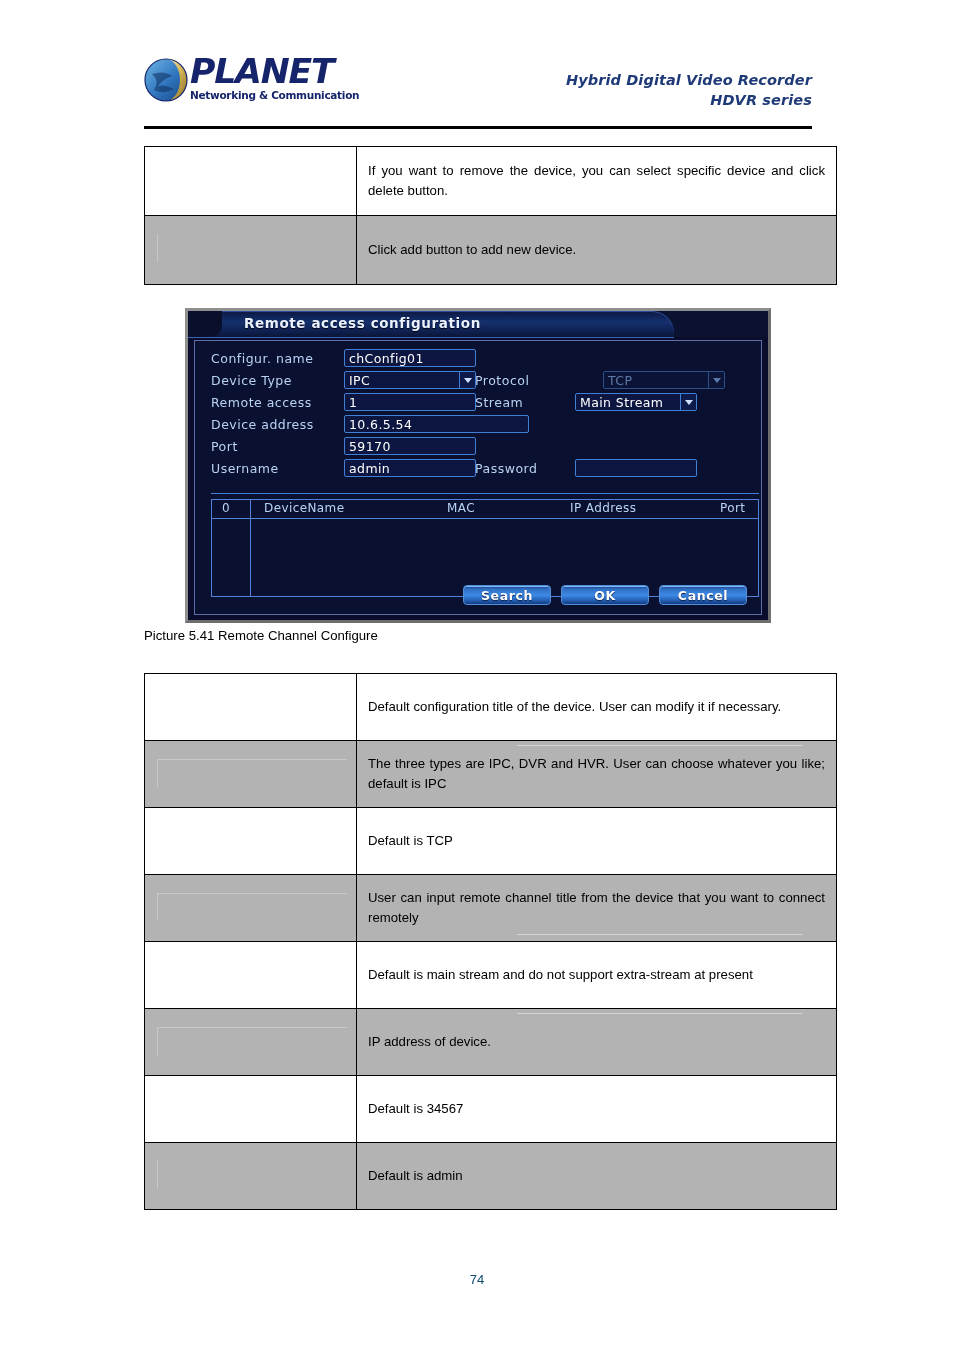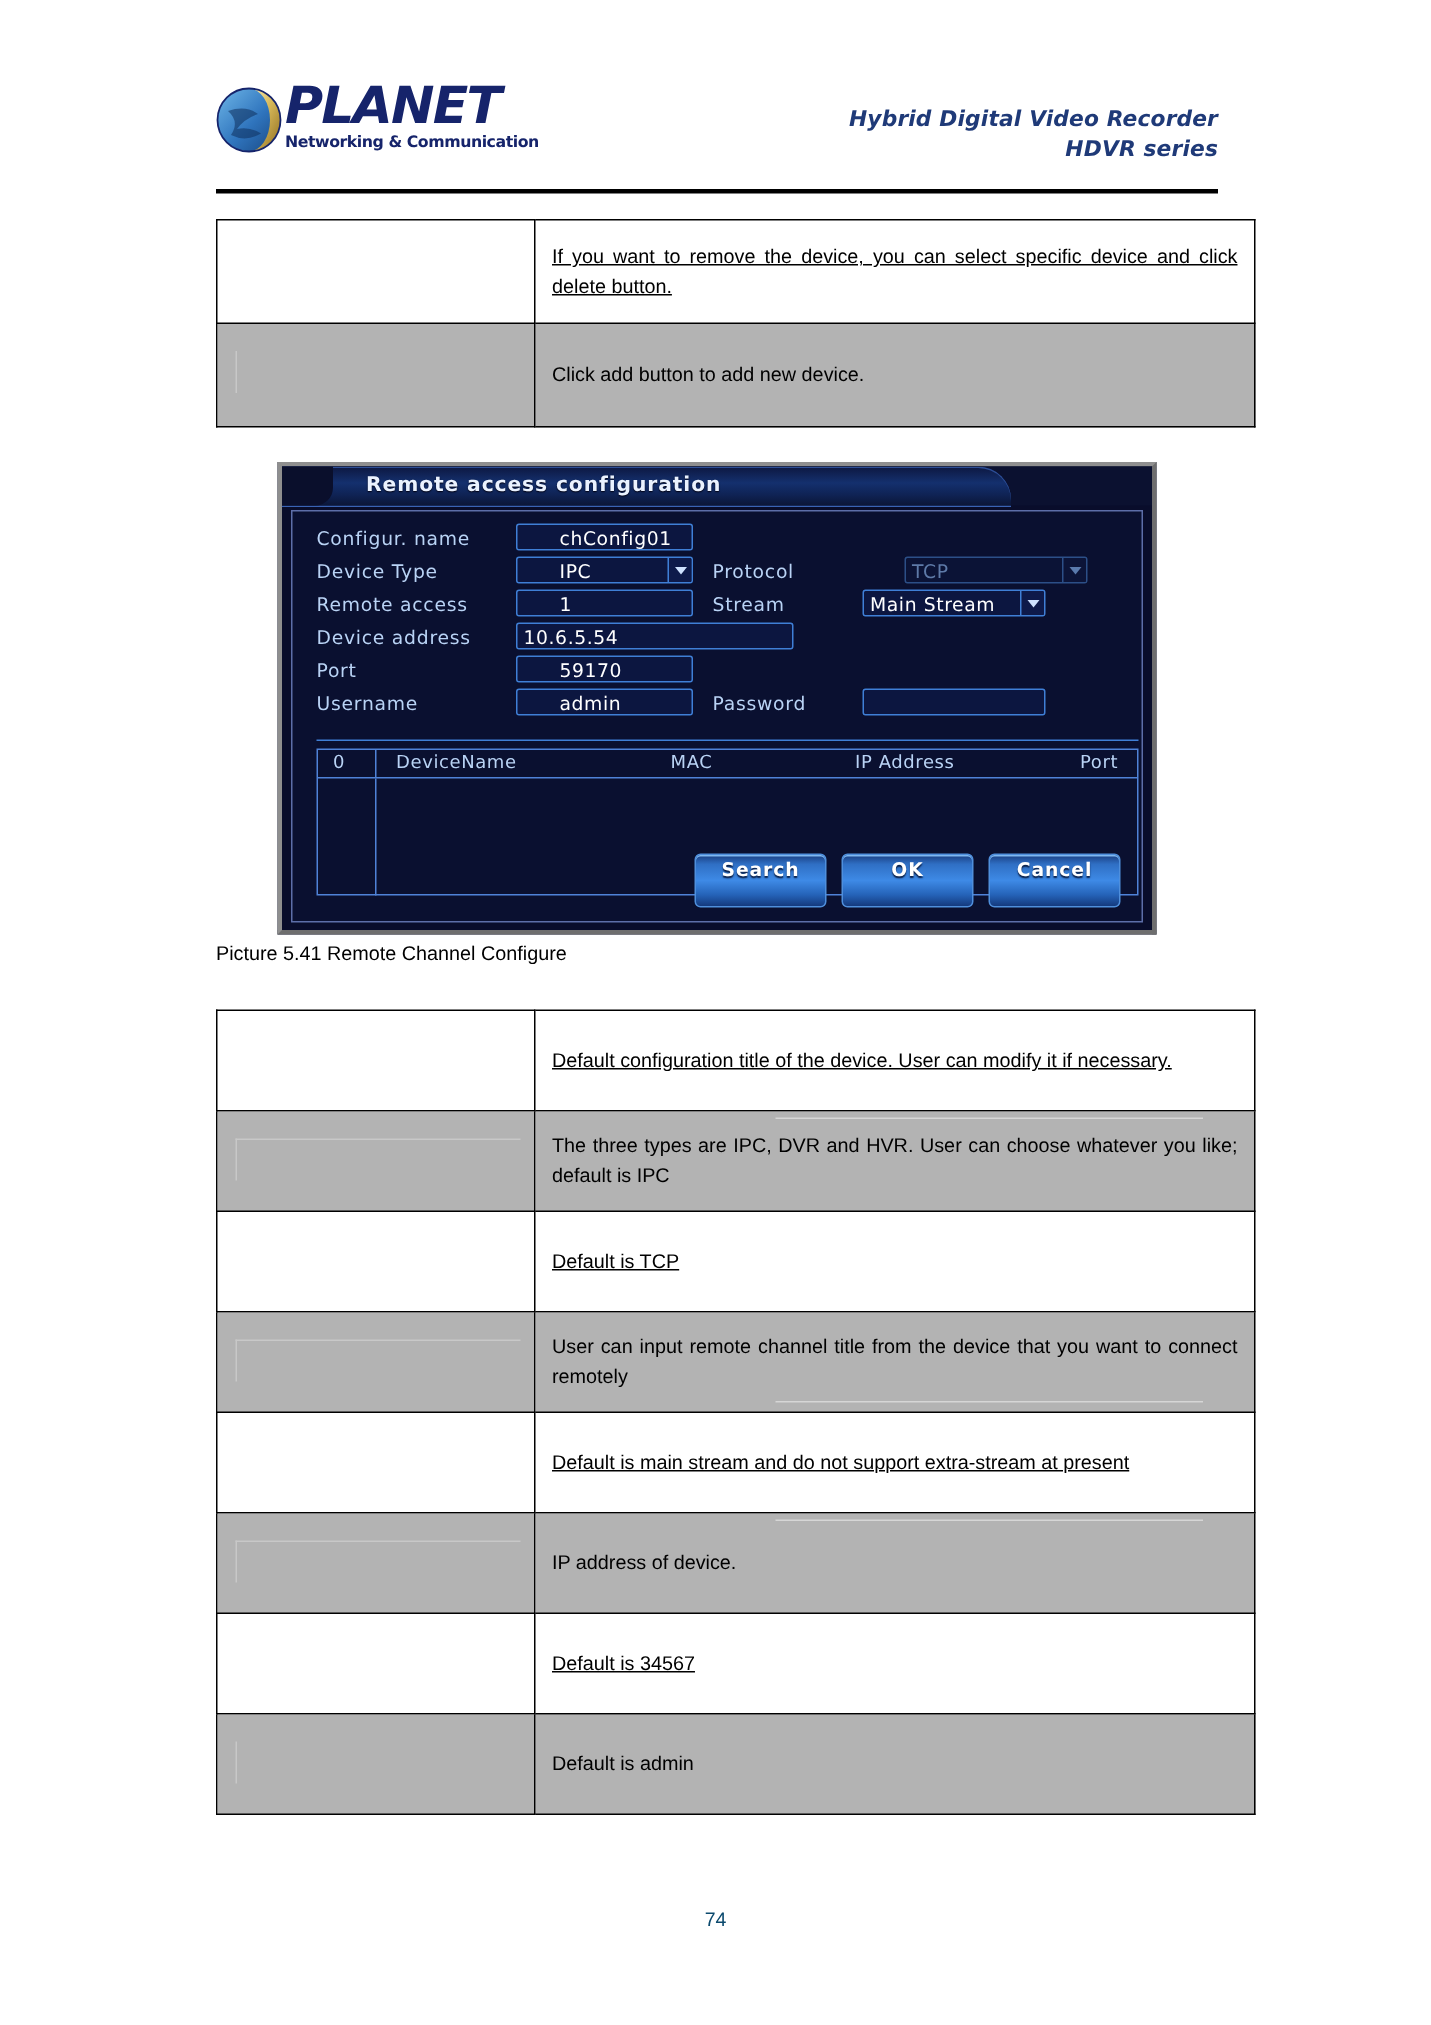--- a/index.html
+++ b/index.html
@@ -104,21 +104,21 @@
     position: relative;
   }
   .doc-table td.col-right {
     width: 457px;
     padding: 6px 11px 6px 11px;
     font-size: 13.2px;
     line-height: 20px;
     text-align: justify;
     text-justify: inter-word;
   }
-  .row-white { background: #ffffff; text-decoration: underline; }
+  .row-white { background: #ffffff; }
   .row-gray  { background: #b3b3b3; }
 
   
   .ghost-v {
     position: absolute;
     left: 12px;
     top: 18px;
     width: 1px;
     height: 28px;
     background: #c8c8c8;
@@ -298,21 +298,21 @@
     width: 0; height: 0;
     border-left: 4px solid transparent;
     border-right: 4px solid transparent;
     border-top: 5px solid #cfe2ff;
   }
   .fcombo.disabled .tri { border-top-color: #5a7aad; }
 
   
   .x-a  { left: 133px; }
   .x-b  { left: 364px; }
-  .w-118 { width: 118px; padding-left: 24px; }
+  .w-118 { width: 132px; }
   .w-122 { width: 122px; }
   .w-185 { width: 185px; }
 
   
   .dvr-sep {
     position: absolute;
     left: 16px;
     top: 152px;
     width: 548px;
     height: 1px;
@@ -371,21 +371,21 @@
   
   .dvr-buttons {
     position: absolute;
     right: 14px;
     bottom: 9px;
     display: flex;
     gap: 10px;
   }
   .dvr-btn {
     min-width: 88px;
-    height: 36px;
+    height: 20px;
     border-radius: 4px;
     background: linear-gradient(180deg,#1a3f82 0%, #2f6fc4 18%, #3e8ae6 50%, #2563b8 78%, #143a7e 100%);
     border: 1px solid #4f8fdc;
     box-shadow: inset 0 1px 0 #7fb8f0;
     color: #ffffff;
     font-family: "DejaVu Sans", sans-serif;
     font-size: 12.5px;
     font-weight: bold;
     letter-spacing: 0.6px;
     text-align: center;

